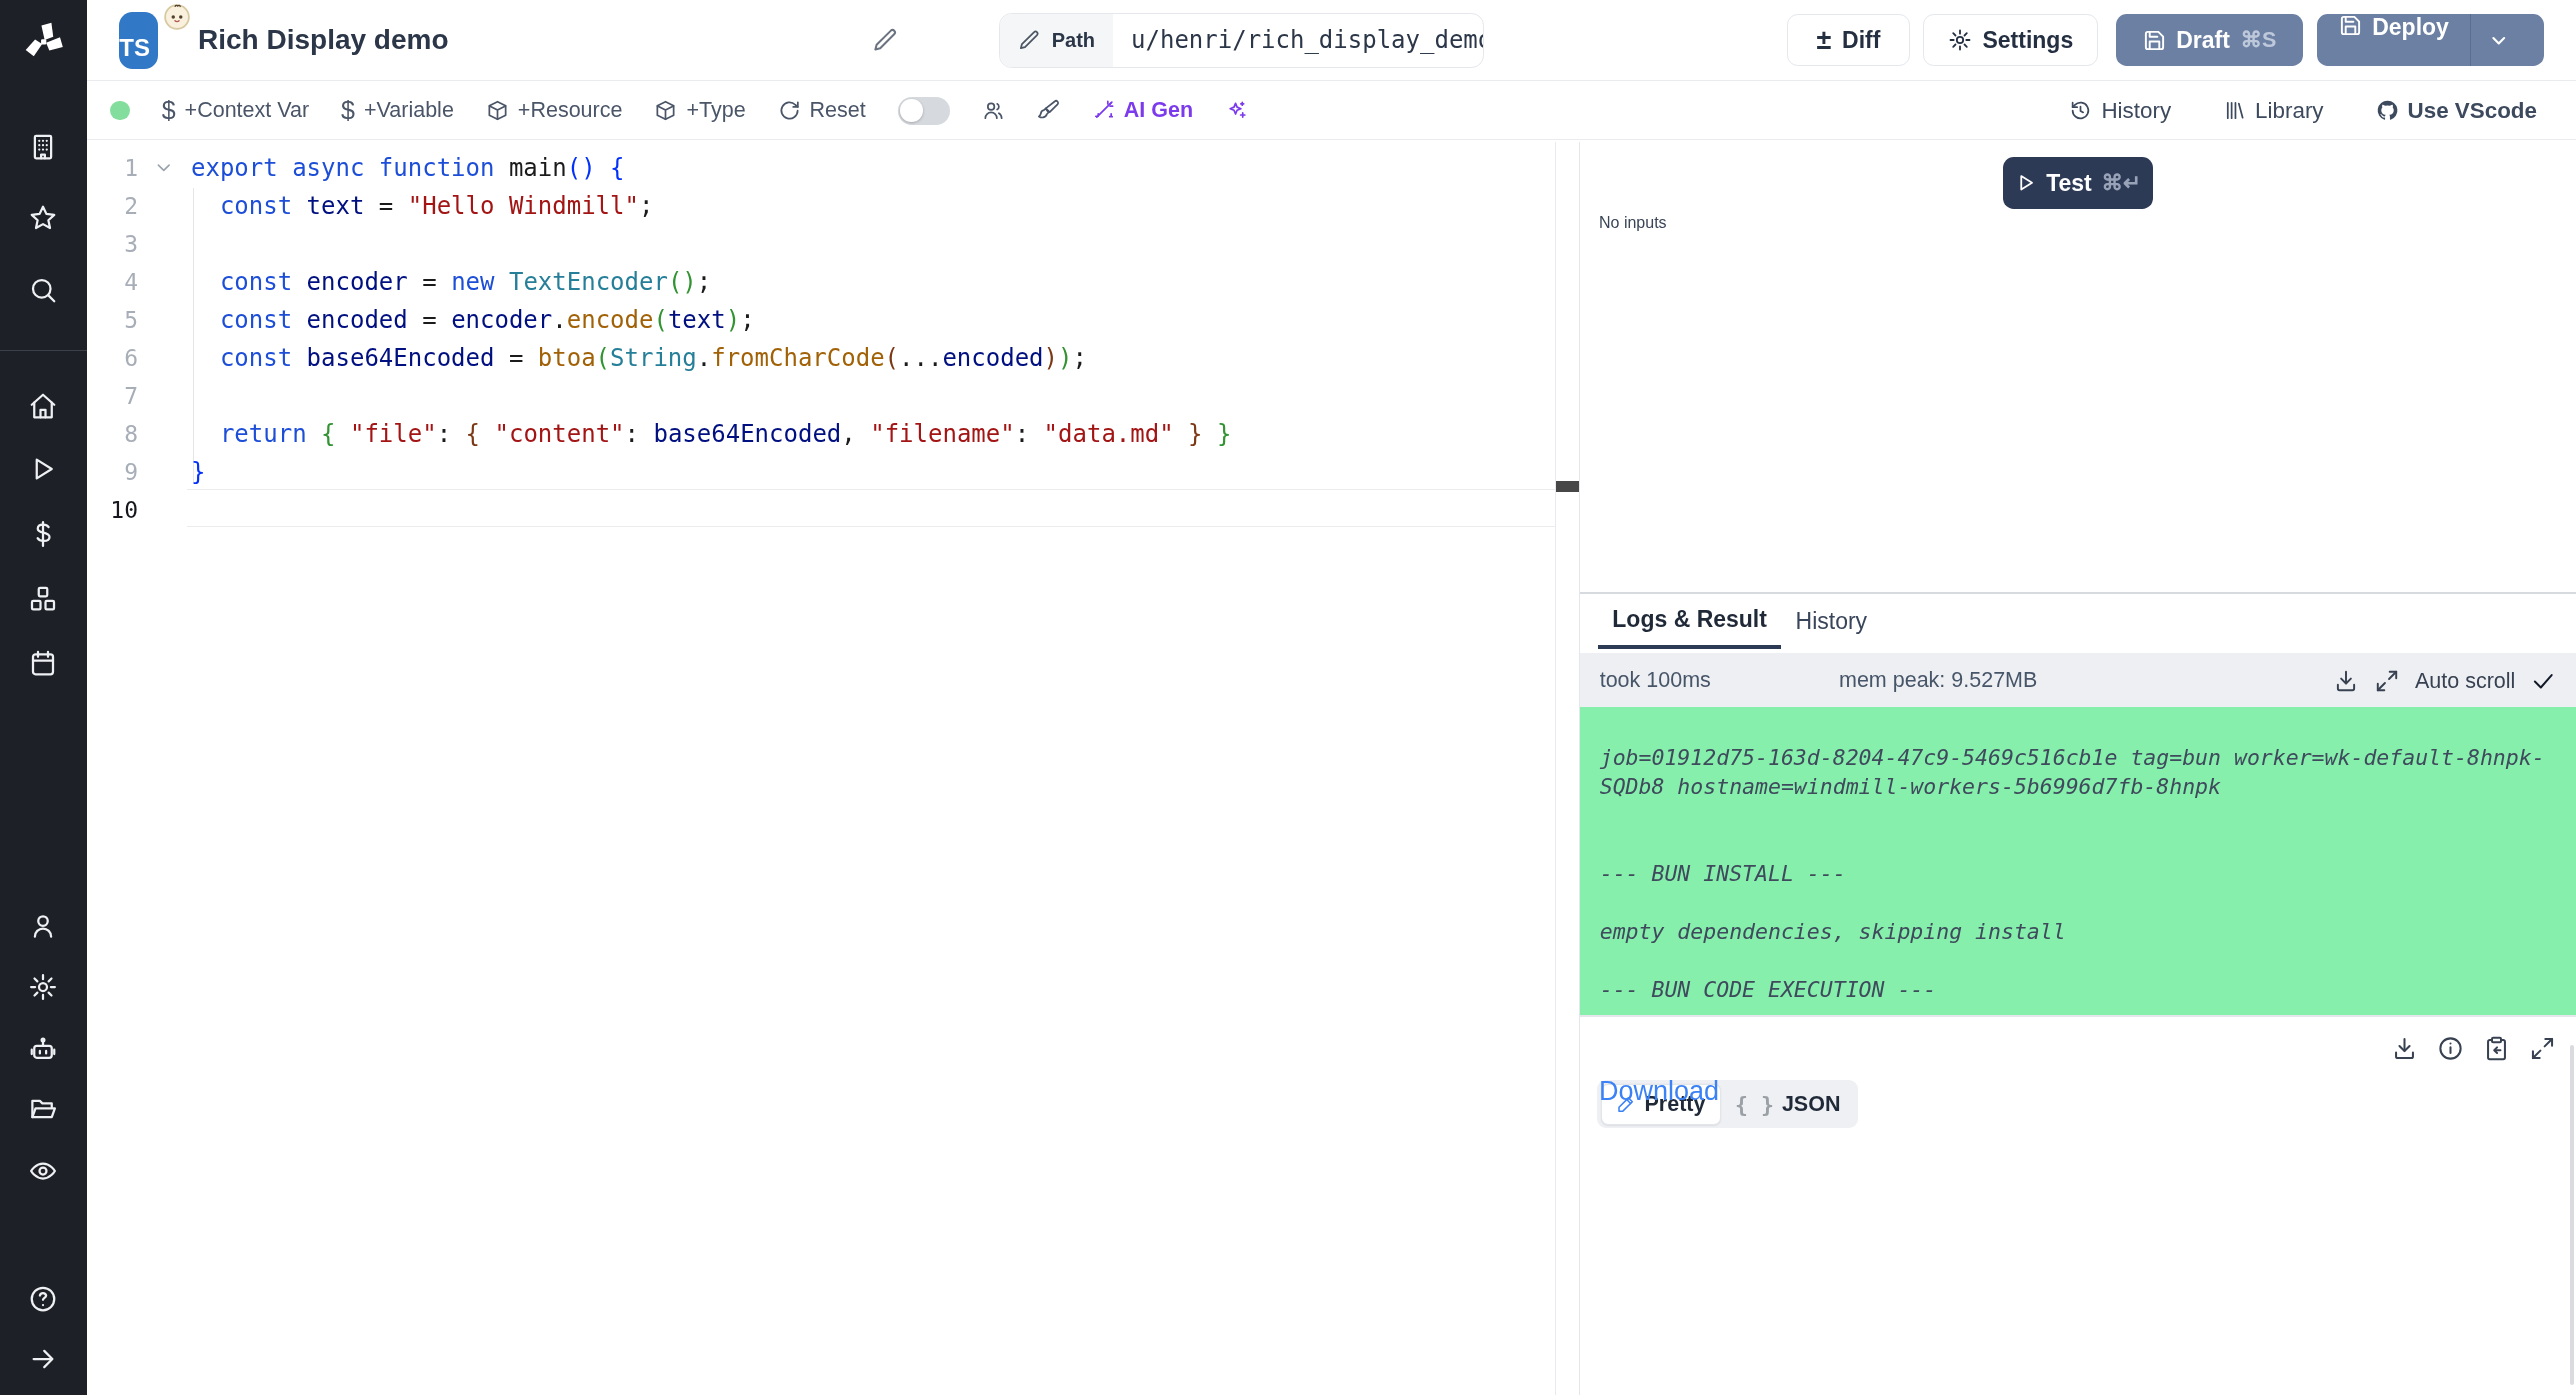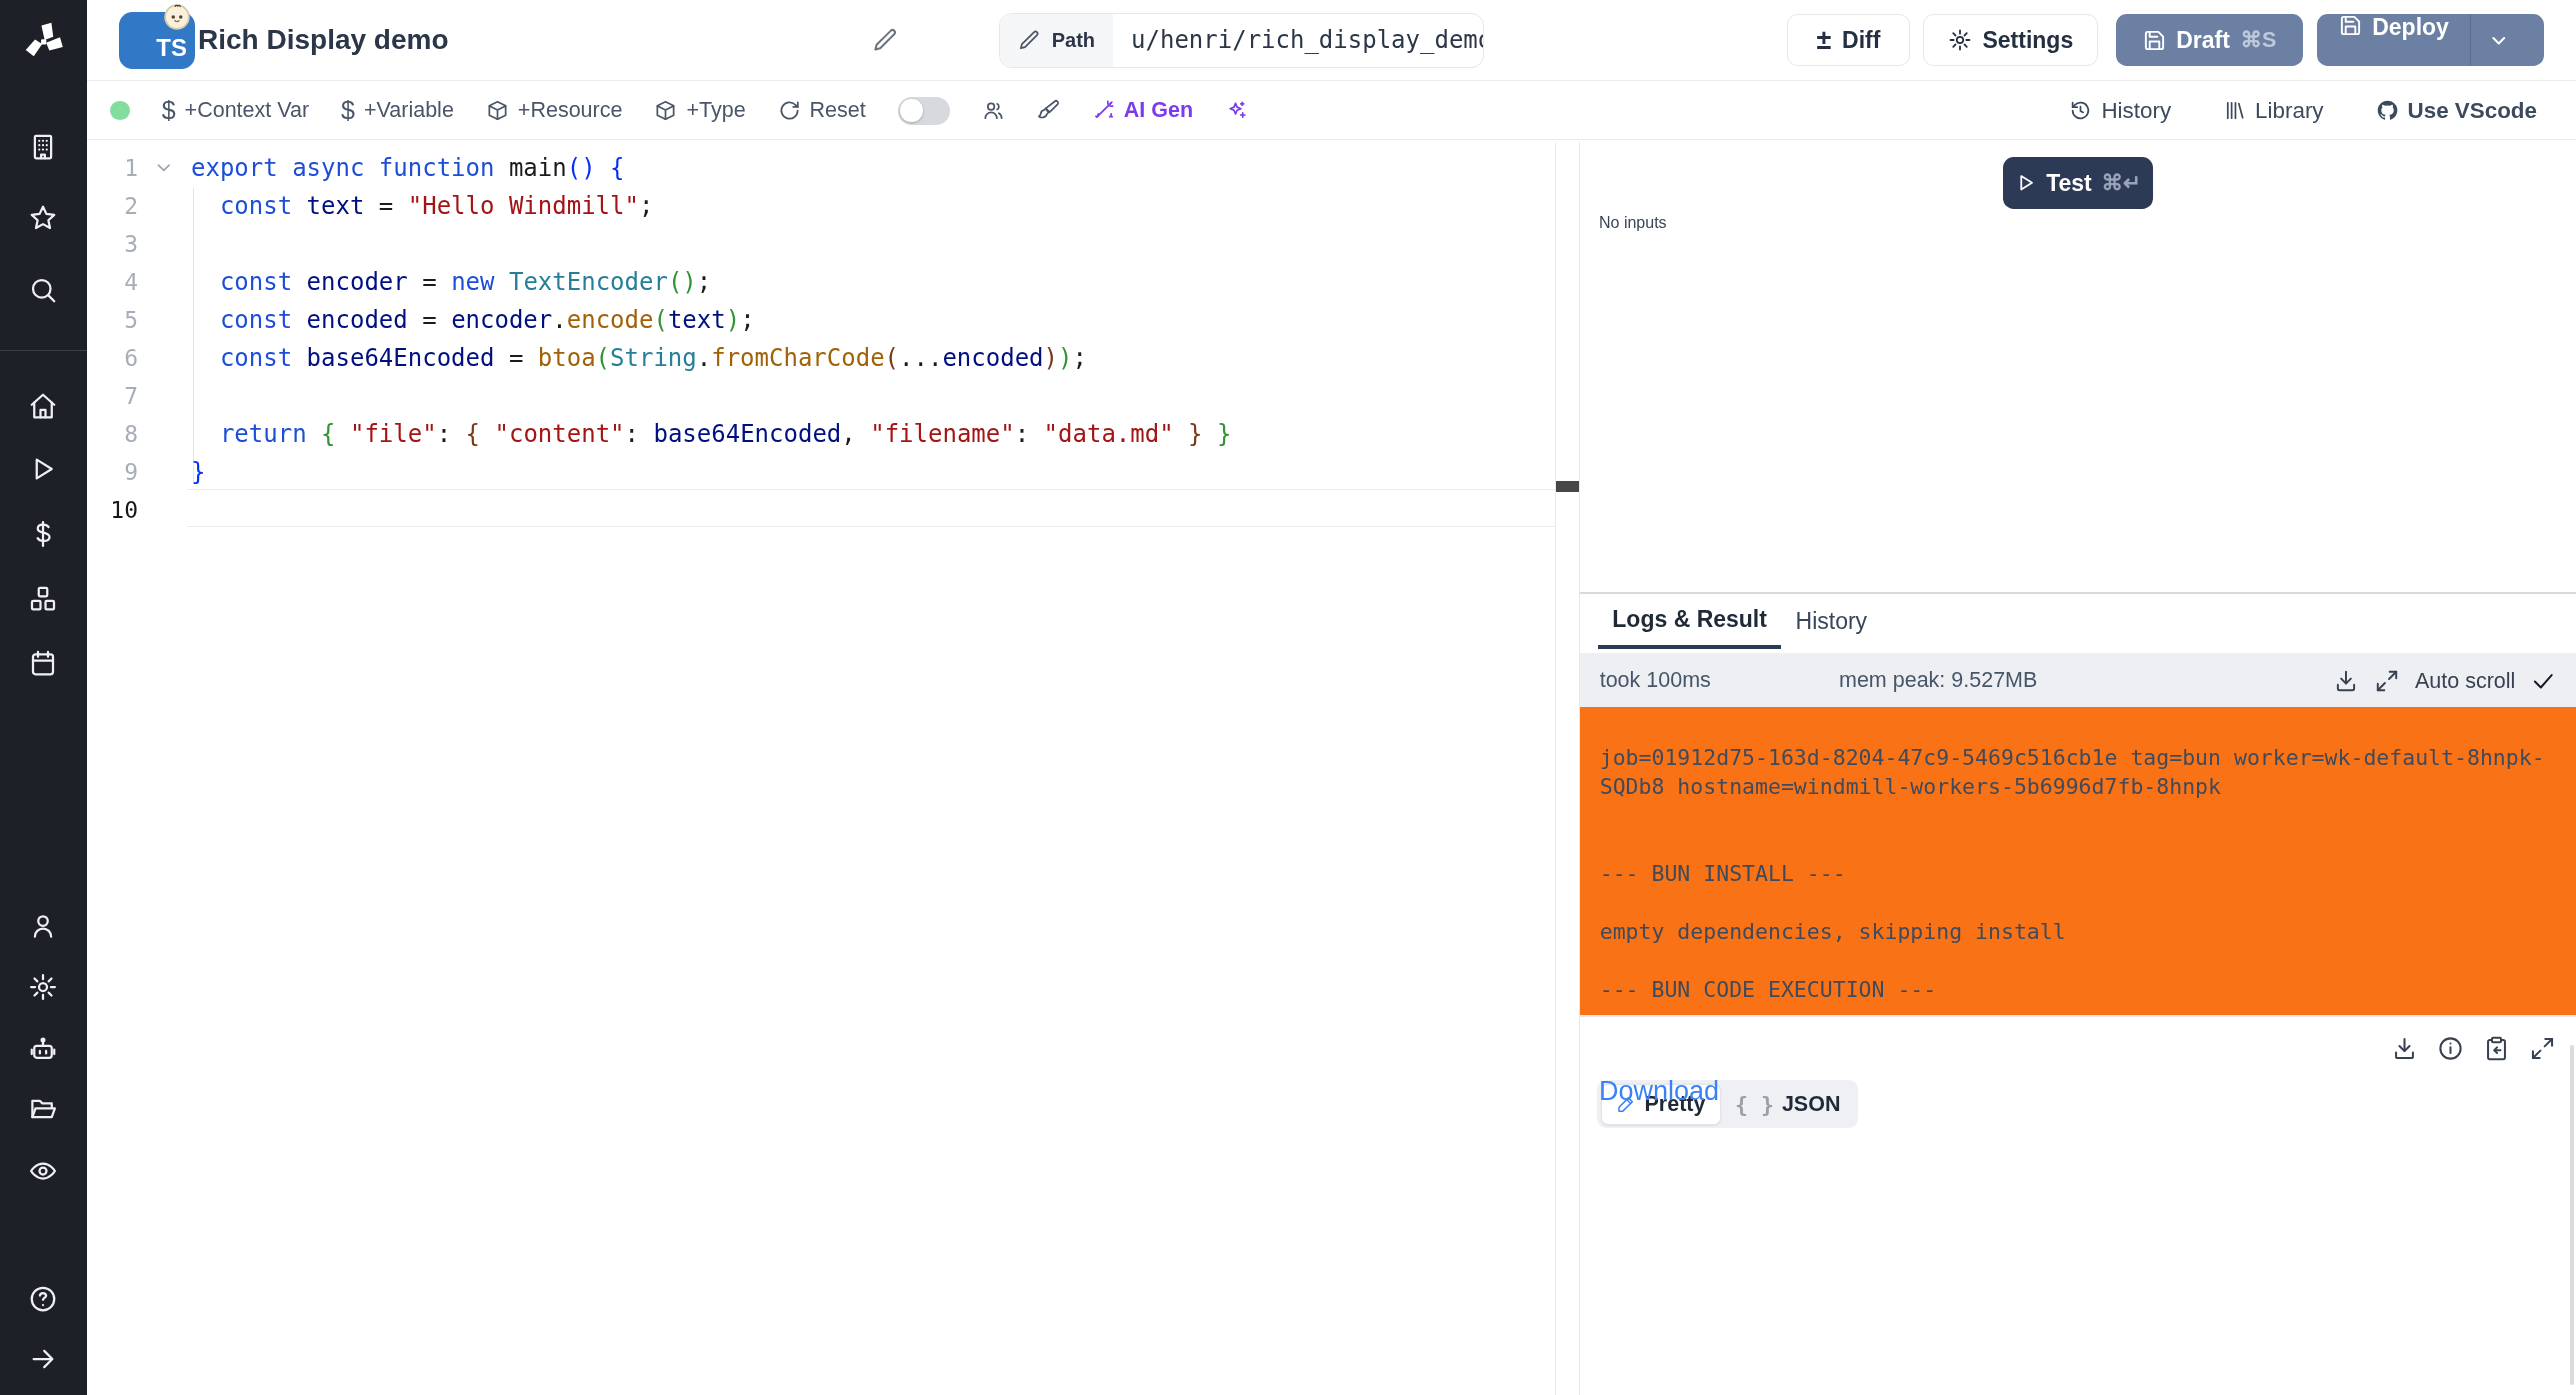--- a/index.html
+++ b/index.html
@@ -11,21 +11,21 @@
   
   .sidebar { position:absolute; left:0; top:0; width:87px; height:1395px; background:#1d2026; z-index:5; }
   .sb-logo { position:absolute; left:20.6px; top:19px; width:45px; height:45px; color:#fff; }
   .sb-ic { position:absolute; left:28px; width:30px; height:30px; color:#eef0f3; }
   .sb-ic svg { width:30px; height:30px; }
   .sb-div { position:absolute; left:0; top:350px; width:87px; height:0.9px; background:#3b4049; }
 
   
   .header { position:absolute; left:87px; top:0; right:0; height:81px; background:#fff;
     border-bottom:1.8px solid #e9ebee; }
-  .ts-badge { position:absolute; left:32px; top:11.6px; width:76px; height:57px; border-radius:13.4px;
+  .ts-badge { position:absolute; left:32px; top:11.6px; width:39px; height:57px; border-radius:13.4px;
     background:#3178c6; color:#fff; font-weight:800; font-size:24px; display:flex; align-items:flex-end;
     justify-content:flex-end; padding:0 8px 6.3px 0; }
   .bun-badge { position:absolute; left:75px; top:1.8px; width:30px; height:30px; }
   .page-title { position:absolute; left:111px; top:24px; font-size:28px; font-weight:700; color:#2b3648; }
   .title-pencil { position:absolute; left:785px; top:27px; width:27px; height:27px; color:#6b7280; }
   .path-pill { position:absolute; left:912px; top:12.5px; height:55px; width:485px; border:1.8px solid #e4e7ec;
     border-radius:12.5px; display:flex; align-items:stretch; overflow:hidden; background:#fff; }
   .path-label { display:flex; align-items:center; gap:10.7px; padding:0 18px; background:#f5f6f8;
     color:#2b3648; font-weight:700; font-size:20px; }
   .path-label svg { width:23px; height:23px; color:#4b5563; }
@@ -90,22 +90,22 @@
   .rp-div1 { position:absolute; left:0; top:450px; width:100%; height:1.8px; background:#d7dbe0; }
   .tabs { position:absolute; left:18px; top:452px; display:flex; }
   .tab { height:55px; display:flex; align-items:center; padding:0 14.3px; font-size:23px; color:#39455a; }
   .tab.active { font-weight:600; color:#1f2937; border-bottom:4.5px solid #2d3a55; }
   .stats { position:absolute; left:0; top:511px; width:100%; height:55px; background:#edeff2;
     display:flex; align-items:center; padding:0 19.7px; font-size:21.5px; color:#475569; }
   .stats .mem { position:absolute; left:259px; }
   .stats .right { margin-left:auto; display:flex; align-items:flex-end; gap:15px; color:#374151; }
   .stats .right svg { width:26px; height:26px; }
   .stats .check { width:27px; height:27px; color:#111827; }
-  .logs { position:absolute; left:0; top:565px; width:100%; height:308px; background:#f97316;
-    padding:36px 19.7px 0 19.7px; }
+  .logs { position:absolute; left:0; top:565px; width:100%; height:308px; background:#86efac;
+    padding:36px 19.7px 0 19.7px;font-style:italic; }
   .logs pre { font-family:"DejaVu Sans Mono","Liberation Mono",monospace; font-size:21.5px;
     line-height:29px; color:#3f4a5c; white-space:pre; }
   .rp-div2 { position:absolute; left:0; top:873px; width:100%; height:1.8px; background:#e3e6ea; }
   .seg { position:absolute; left:17px; top:938px; height:48px; background:#eef0f3; border-radius:9px;
     display:flex; align-items:center; padding:3.6px; }
   .seg-item { height:41px; display:flex; align-items:center; gap:8px; padding:0 14.3px; font-size:21.5px;
     font-weight:600; color:#1f2937; border-radius:7.2px; }
   .seg-item.active { background:#fff; border:0.9px solid #e2e5e9; box-shadow:0 0.9px 1.8px rgba(0,0,0,.08); }
   .seg-item svg { width:20.6px; height:20.6px; }
   .seg-item .pen { color:#3b82f6; }

